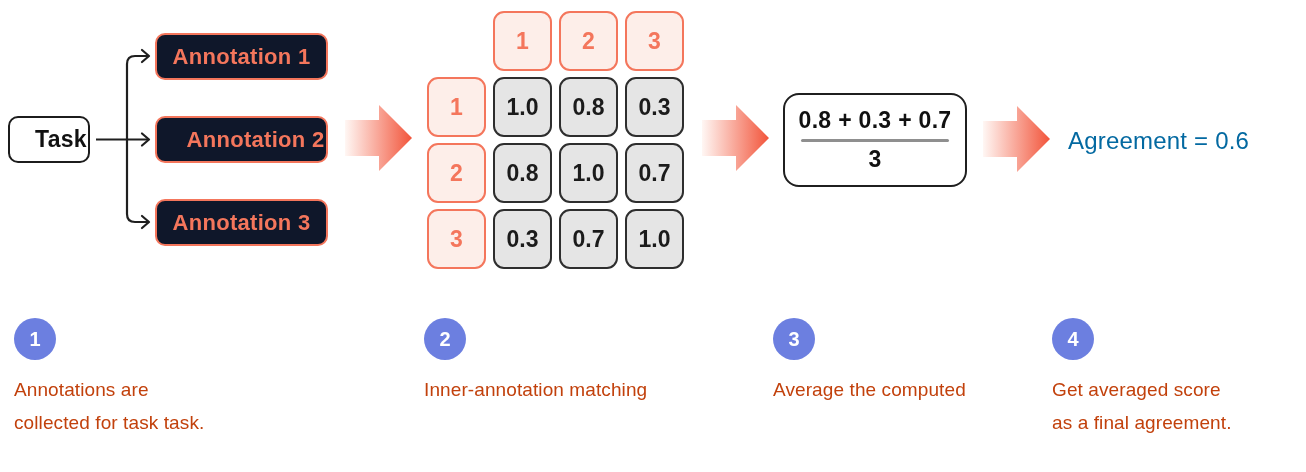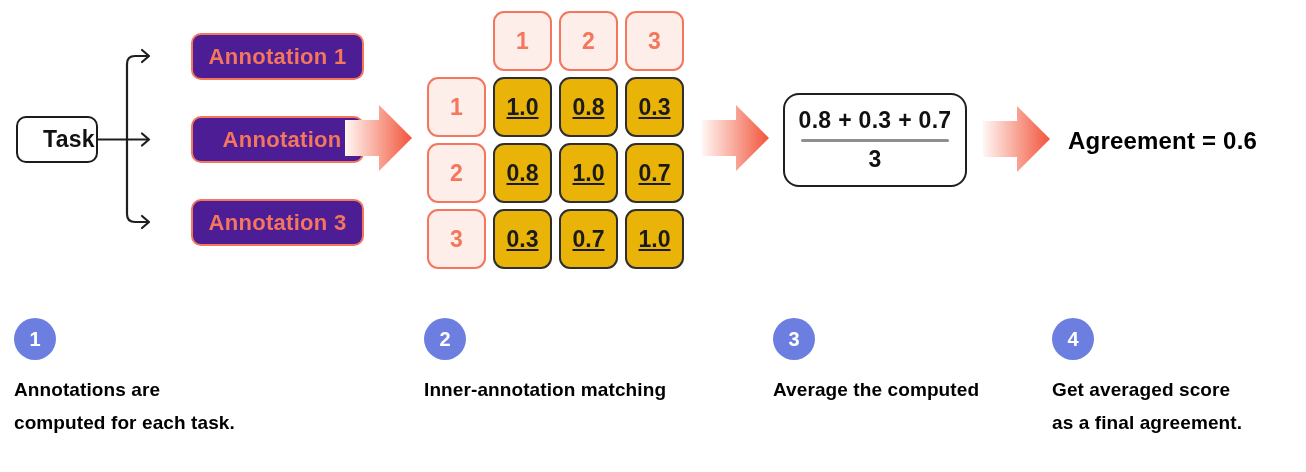--- a/index.html
+++ b/index.html
@@ -8,38 +8,37 @@
     position: relative;
     background: #ffffff;
     font-family: "Liberation Sans", "DejaVu Sans", sans-serif;
     color: #1f1f1f;
     overflow: hidden;
   }
   .abs { position: absolute; }
 
   
   .task-box {
-    left: 16px; top: 116px; width: 82px; height: 47px;
+    left: 8px; top: 116px; width: 82px; height: 47px;
     border: 2.5px solid #1c1c1c; border-radius: 10px;
     background: #fff;
     display: flex; align-items: center; justify-content: center;
     font-size: 23px; font-weight: 700; color: #111;
     letter-spacing: 0.3px;
     padding-left: 24px;
   }
 
   
   .ann-box {
     left: 155px; width: 173px; height: 47px;
     border: 2px solid #f4765c; border-radius: 10px;
-    background: #4c1d95;
+    background: #0f172a;
     display: flex; align-items: center; justify-content: center;
     font-size: 22px; font-weight: 700; color: #f4765c;
     letter-spacing: 0.3px;
-    margin-left: 36px;
   }
   .ann-1 { top: 33px; }
   .ann-2 { top: 116px; padding-left: 28px; }
   .ann-3 { top: 199px; }
 
   
   .connector { left: 96px; top: 40px; width: 62px; height: 200px; }
 
   
   .flow-arrow { width: 67px; height: 66px; }
@@ -57,55 +56,55 @@
   }
   .mcell {
     display: flex; align-items: center; justify-content: center;
     border-radius: 11px;
     font-size: 23px; font-weight: 700;
   }
   .mcell.hdr {
     background: #fdeee9; border: 2px solid #f4765c; color: #f4765c;
   }
   .mcell.val {
-    background: #eab308; border: 2px solid #2e2e2e; color: #1b1b1b; text-decoration: underline;
+    background: #e5e5e5; border: 2px solid #2e2e2e; color: #1b1b1b;
   }
   .mcell.corner { visibility: hidden; }
 
   
   .formula-box {
     left: 783px; top: 93px; width: 184px; height: 94px;
     border: 2px solid #1f1f1f; border-radius: 16px;
     background: #fff;
     display: flex; flex-direction: column; align-items: center; justify-content: center;
   }
   .formula-num { font-size: 23px; font-weight: 700; color: #111; letter-spacing: 0.3px; }
   .formula-line { width: 148px; height: 2.5px; background: #8f8f8f; margin: 5px 0 4px 0; border-radius: 2px; }
   .formula-den { font-size: 23px; font-weight: 700; color: #111; }
 
   
   .agreement {
     left: 1068px; top: 127px;
-    font-size: 24px; font-weight: 700; color: #000000;
+    font-size: 24px; font-weight: 400; color: #0369a1;
     letter-spacing: 0.2px;
   }
 
   
   .step { top: 318px; width: 300px; }
   .step-1 { left: 14px; }
   .step-2 { left: 424px; }
   .step-3 { left: 773px; }
   .step-4 { left: 1052px; }
   .step-badge {
     width: 42px; height: 42px; border-radius: 50%;
     background: #6c7fe0;
     display: flex; align-items: center; justify-content: center;
     font-size: 20px; font-weight: 700; color: #ffffff;
   }
-  .step-text { margin-top: 13px; font-size: 19px; font-weight: 700; color: #000000; line-height: 33px; letter-spacing: 0.1px; }
+  .step-text { margin-top: 13px; font-size: 19px; font-weight: 400; color: #c2410c; line-height: 33px; letter-spacing: 0.1px; }
 </style>
 </head>
 <body>
 
 <div class="abs task-box">Task</div>
 
 <svg class="abs connector" viewBox="0 0 62 200" fill="none" xmlns="http://www.w3.org/2000/svg">
   <g stroke="#1f1f1f" stroke-width="2.2" stroke-linecap="round" stroke-linejoin="round" fill="none">
 
     <path d="M0 99.5 H52"></path>
@@ -179,21 +178,21 @@
   </defs>
   <polygon points="0,15 34,15 34,0 67,33 34,66 34,51 0,51" fill="url(#ag3)"></polygon>
 </svg>
 
 <div class="abs agreement">Agreement = 0.6</div>
 
 <div class="abs step step-1">
   <div class="step-badge">1</div>
   <div class="step-text">
     <div>Annotations are</div>
-    <div>computed for each task.</div>
+    <div>collected for task task.</div>
   </div>
 </div>
 
 <div class="abs step step-2">
   <div class="step-badge">2</div>
   <div class="step-text">
     <div>Inner-annotation matching</div>
   </div>
 </div>
 

